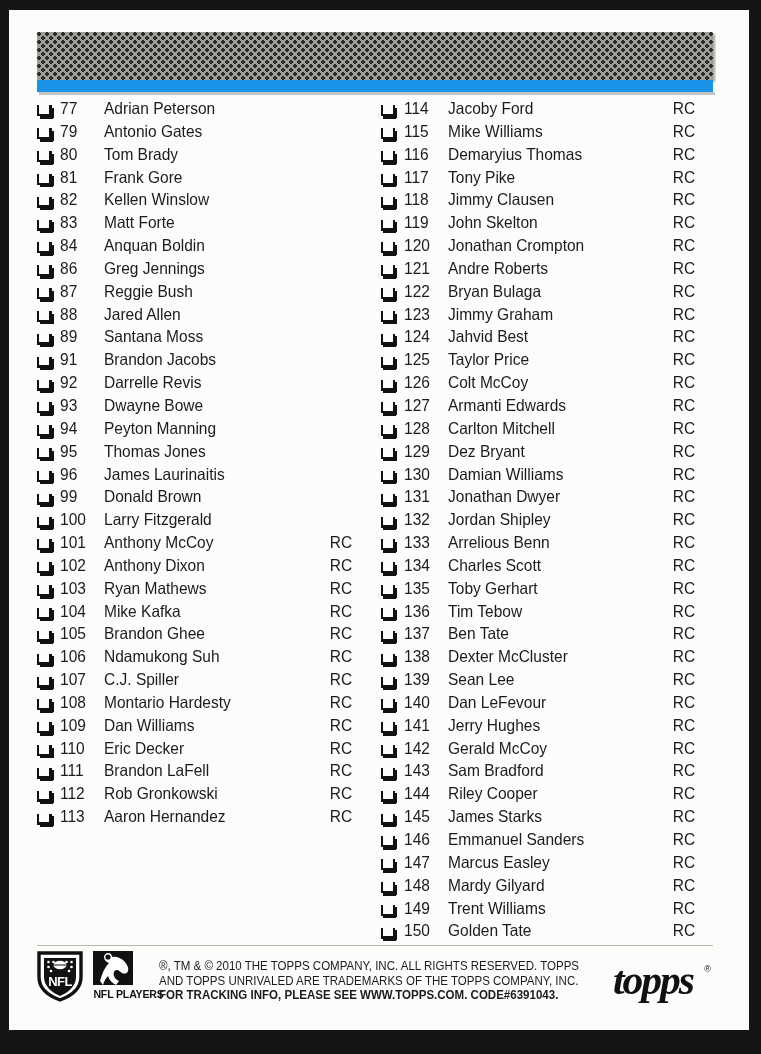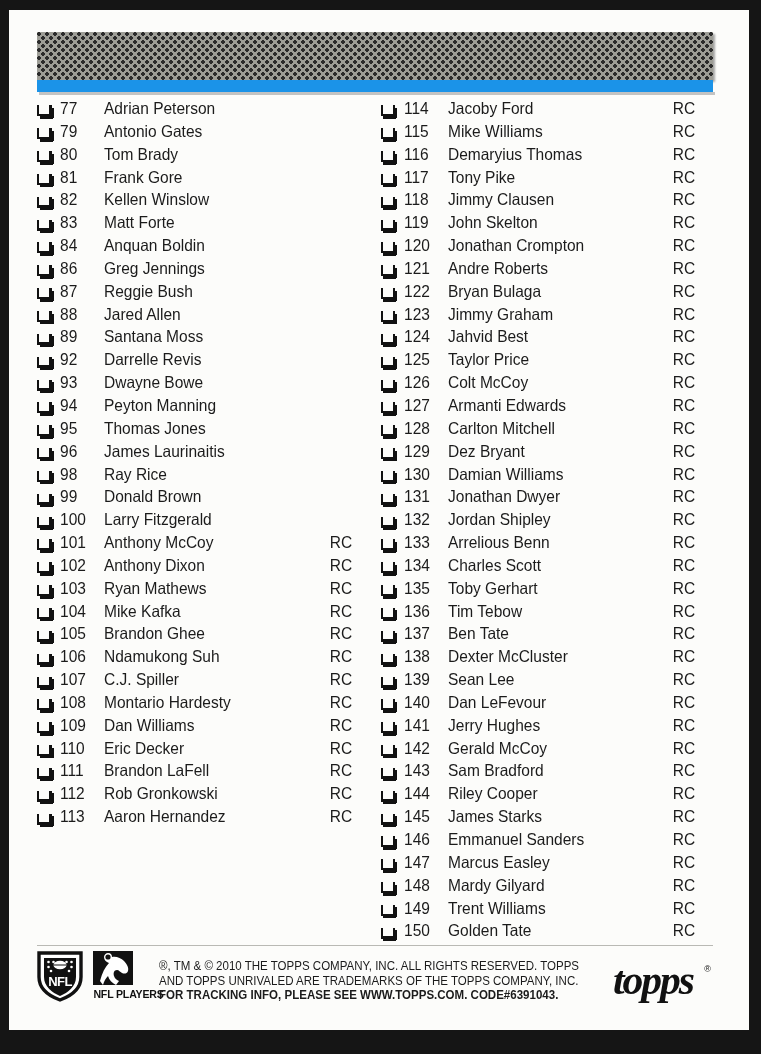--- a/index.html
+++ b/index.html
@@ -378,20 +378,32 @@
           <span class="rc"></span>
         </div>
         <div class="row">
           <span class="chk">
             <i class="b-left"></i>
             <i class="b-right"></i>
             <i class="b-bottom"></i>
             <i class="b-shadow"></i>
             <i class="b-shadow2"></i>
           </span>
+          <span class="num">91</span>
+          <span class="name">Brandon Jacobs</span>
+          <span class="rc"></span>
+        </div>
+        <div class="row">
+          <span class="chk">
+            <i class="b-left"></i>
+            <i class="b-right"></i>
+            <i class="b-bottom"></i>
+            <i class="b-shadow"></i>
+            <i class="b-shadow2"></i>
+          </span>
           <span class="num">92</span>
           <span class="name">Darrelle Revis</span>
           <span class="rc"></span>
         </div>
         <div class="row">
           <span class="chk">
             <i class="b-left"></i>
             <i class="b-right"></i>
             <i class="b-bottom"></i>
             <i class="b-shadow"></i>
@@ -428,32 +440,20 @@
         <div class="row">
           <span class="chk">
             <i class="b-left"></i>
             <i class="b-right"></i>
             <i class="b-bottom"></i>
             <i class="b-shadow"></i>
             <i class="b-shadow2"></i>
           </span>
           <span class="num">96</span>
           <span class="name">James Laurinaitis</span>
-          <span class="rc"></span>
-        </div>
-        <div class="row">
-          <span class="chk">
-            <i class="b-left"></i>
-            <i class="b-right"></i>
-            <i class="b-bottom"></i>
-            <i class="b-shadow"></i>
-            <i class="b-shadow2"></i>
-          </span>
-          <span class="num">98</span>
-          <span class="name">Ray Rice</span>
           <span class="rc"></span>
         </div>
         <div class="row">
           <span class="chk">
             <i class="b-left"></i>
             <i class="b-right"></i>
             <i class="b-bottom"></i>
             <i class="b-shadow"></i>
             <i class="b-shadow2"></i>
           </span>

